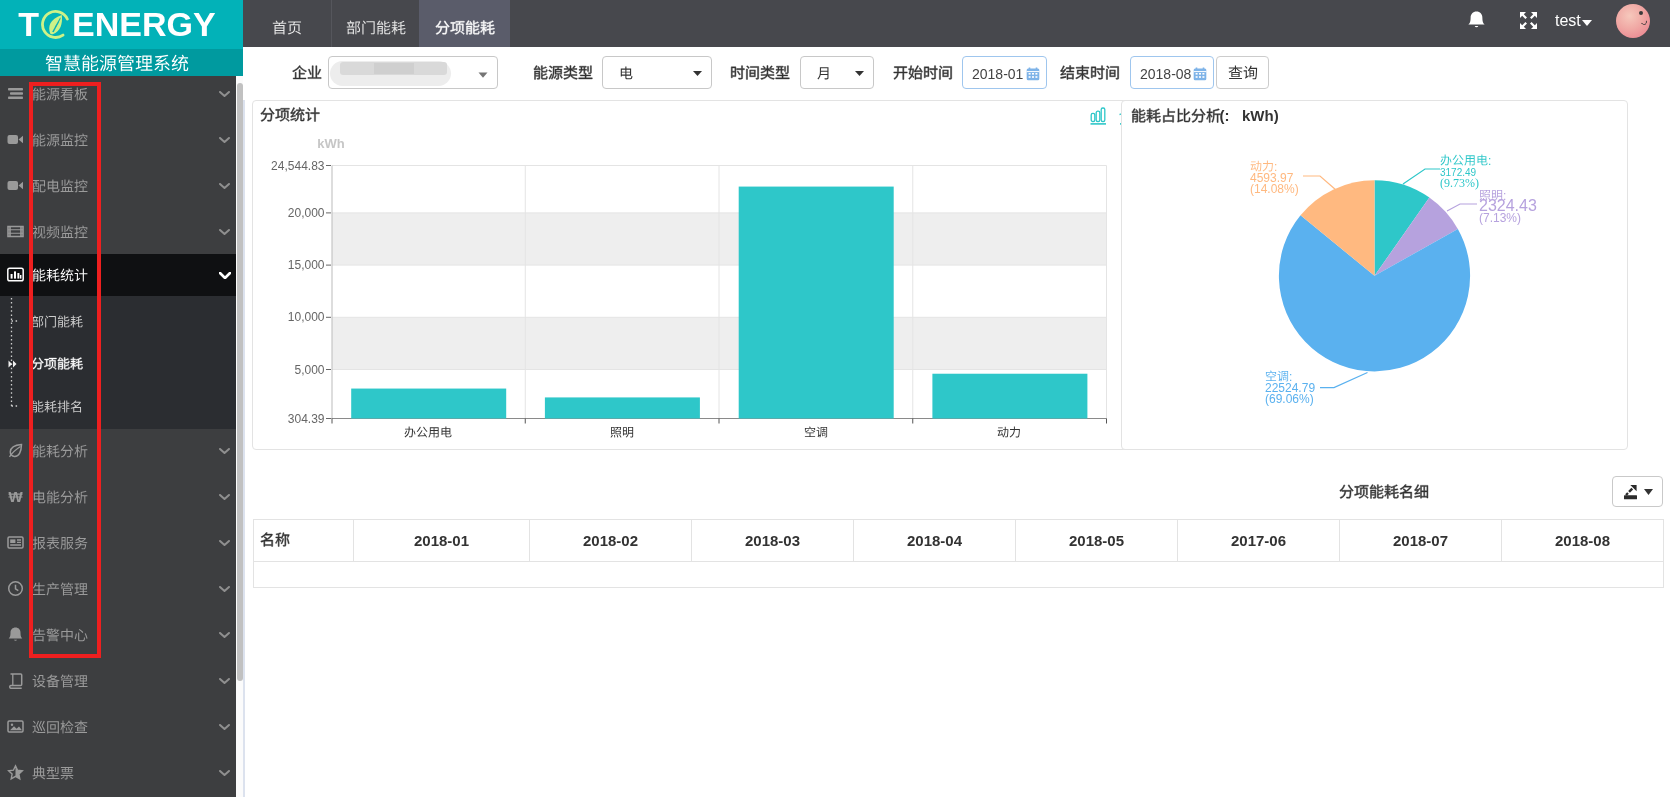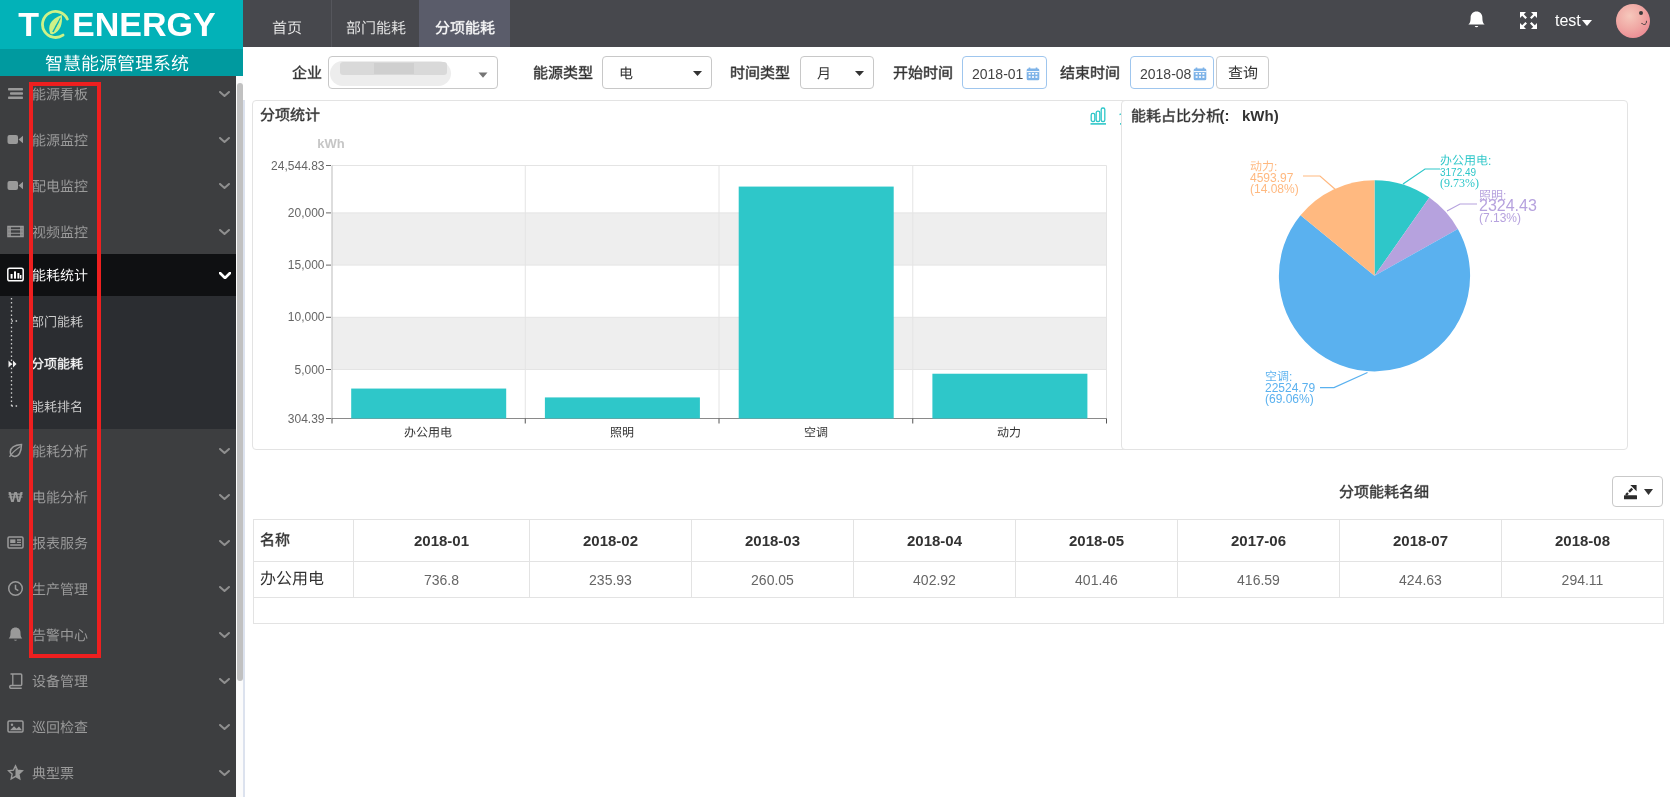--- a/index.html
+++ b/index.html
@@ -685,33 +685,17 @@
             </svg></td>
           <td><b>2018-01</b></td>
           <td><b>2018-02</b></td>
           <td><b>2018-03</b></td>
           <td><b>2018-04</b></td>
           <td><b>2018-05</b></td>
           <td><b>2017-06</b></td>
           <td><b>2018-07</b></td>
           <td><b>2018-08</b></td>
         </tr>
-        <tr>
-          <td class="c1"><svg class="zh" width="64" height="16" viewBox="0 0 4000 1000" style="color:#333;">
-              <use href="#g57" x="0"></use>
-              <use href="#g58" x="1000"></use>
-              <use href="#g59" x="2000"></use>
-              <use href="#g13" x="3000"></use>
-            </svg></td>
-          <td class="num">736.8</td>
-          <td class="num">235.93</td>
-          <td class="num">260.05</td>
-          <td class="num">402.92</td>
-          <td class="num">401.46</td>
-          <td class="num">416.59</td>
-          <td class="num">424.63</td>
-          <td class="num">294.11</td>
-        </tr>
         <tr class="empty">
           <td colspan="9"></td>
         </tr>
       </tbody>
     </table>
   </div>
 </body></html>

